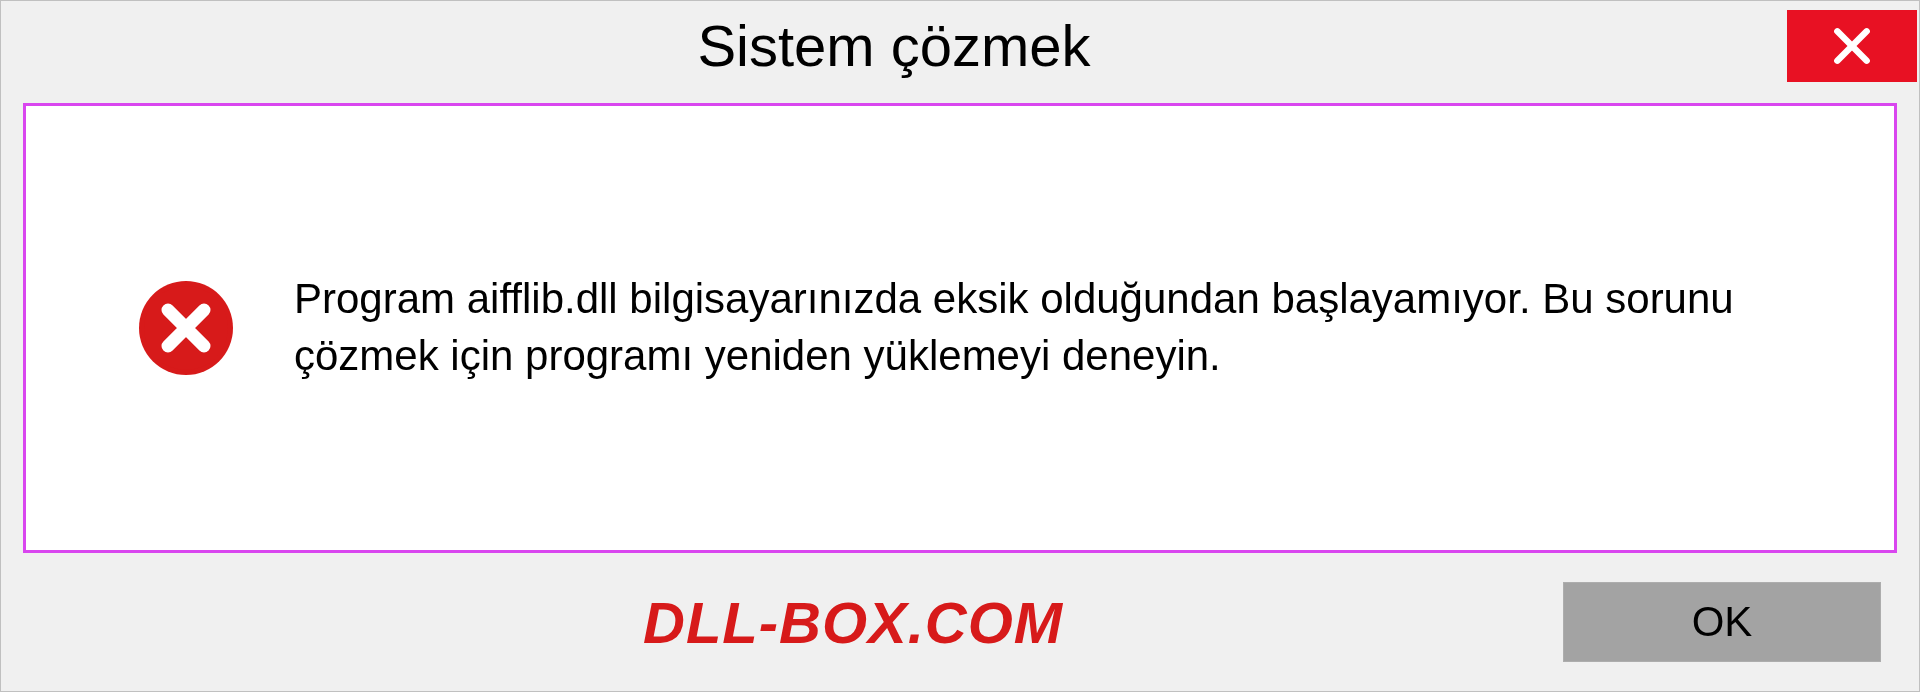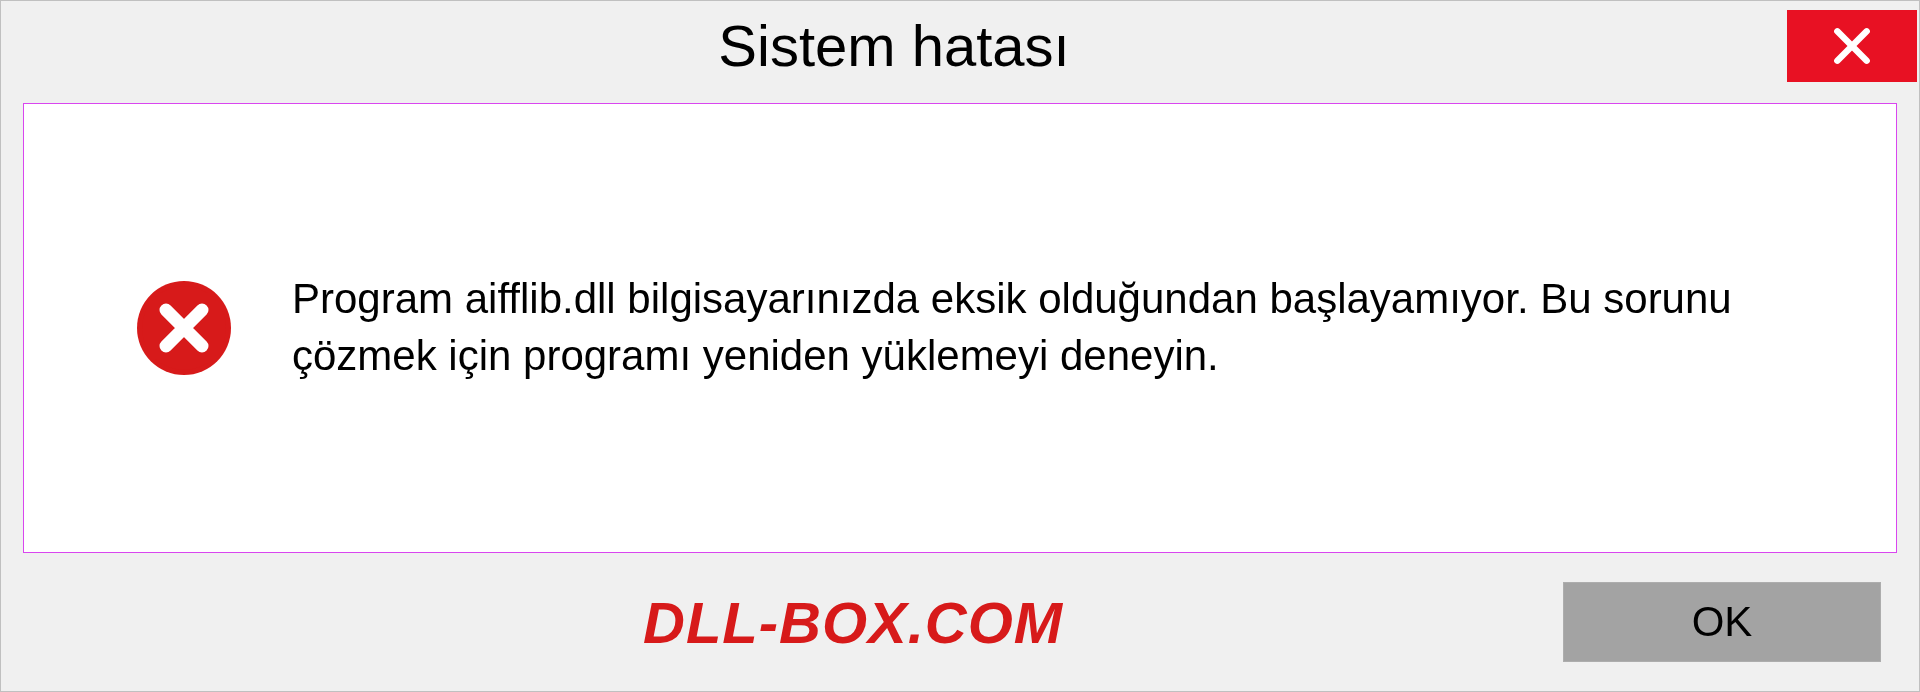--- a/index.html
+++ b/index.html
@@ -47,21 +47,21 @@
       margin-right: 2px;
       margin-top: 2px;
     }
     .close-btn svg {
       width: 44px;
       height: 44px;
     }
     .content-area {
       margin: 14px 22px 18px 22px;
       background: #ffffff;
-      border: 1px solid #d946ef;
+      border: 3px solid #d946ef;
       flex: 1;
       display: flex;
       align-items: center;
       padding: 20px 60px 20px 110px;
       gap: 58px;
     }
     .error-icon {
       width: 100px;
       height: 100px;
       flex-shrink: 0;
@@ -102,21 +102,21 @@
       color: #000;
       cursor: pointer;
       font-family: inherit;
     }
   </style>
 </head>
 <body>
 
 <div class="dialog">
   <div class="titlebar">
-    <div class="title-text">Sistem hatası</div>
+    <div class="title-text">Sistem çözmek</div>
     <div class="close-btn">
       <svg viewBox="0 0 24 24">
         <path d="M4 4 L20 20 M20 4 L4 20" stroke="#ffffff" stroke-width="3.5" stroke-linecap="round" fill="none"></path>
       </svg>
     </div>
   </div>
 
   <div class="content-area">
     <div class="error-icon">
       <svg viewBox="0 0 100 100">

